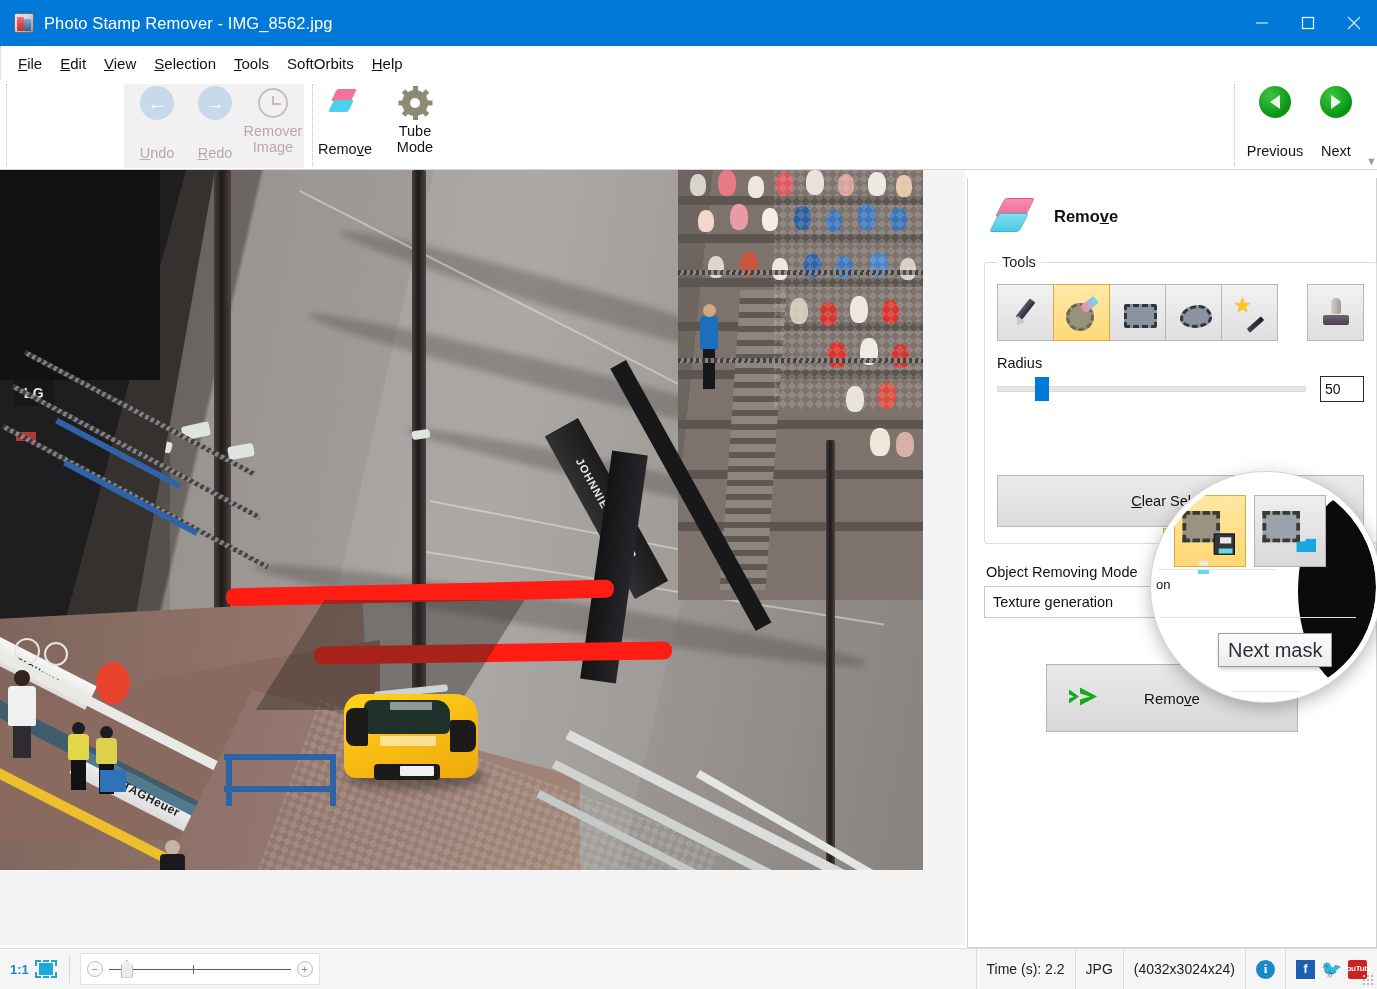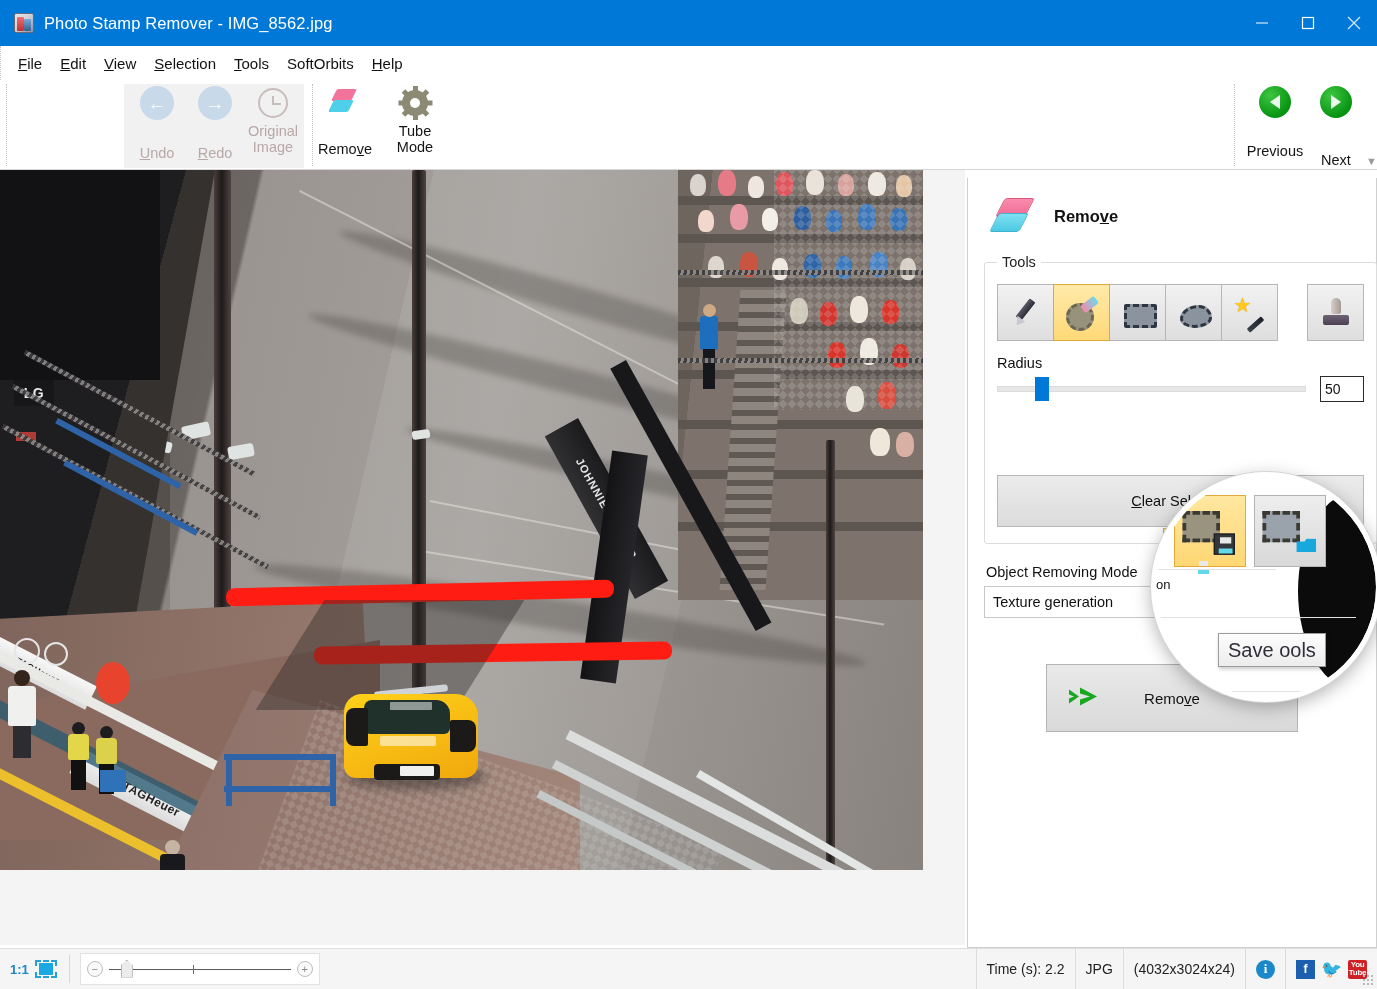--- a/index.html
+++ b/index.html
@@ -454,21 +454,21 @@
   .zs-thumb { position:absolute; left:12px; top:-9px; width:12px; height:18px;
     background:#ececec; border:1px solid #b5b5b5;
     clip-path:polygon(50% 0,100% 32%,100% 100%,0 100%,0 32%); }
   .sb-spacer { flex:1; height:41px; }
   .sb-social { display:flex; align-items:center; gap:7px; padding:0 10px; }
   .soc { width:19px;height:19px; display:flex;align-items:center;justify-content:center;
     font-size:12px; font-weight:bold; color:#fff; }
   .soc.fb{ background:#1b5fae; }
   .soc.tw{ background:transparent; color:#2aa9e0; font-size:17px; }
   .soc.yt{ background:#cf2026; font-size:8px; letter-spacing:-.3px; border-radius:2px;
-    flex-direction:column; line-height:8px; }
+    flex-direction:row; line-height:8px; }
   .info-ico { width:19px;height:19px;border-radius:50%;background:#1b88c9;color:#fff;
     display:flex;align-items:center;justify-content:center;font-size:13px;font-weight:bold;
     font-family:"Liberation Serif", serif; }
   .grip { position:absolute; right:3px; bottom:3px; width:12px; height:12px;
     background-image:radial-gradient(#b9b9b9 1px, transparent 1px);
     background-size:4px 4px; }
 </style>
 </head>
 <body>
 
@@ -527,21 +527,21 @@
               <span class="arw">→</span>
             </div>
         </div>
         <div class="rib-lbl" style="margin-top:22px;"><span><u>R</u>edo</span></div>
       </div>
       <div class="rib-btn dis">
         <div class="rib-ico">
             <div class="ic-clock"></div>
           </div>
         <div class="rib-lbl">
-          <span>Original</span><br>
+          <span>Remover</span><br>
           <span>Image</span>
         </div>
       </div>
     </div>
 
     <div class="rib-sep" style="left:312px;"></div>
 
     <div class="rib-grp" style="left:308px;">
       <div class="rib-btn" style="width:74px;">
         <div class="rib-ico ic-eraser"></div>
@@ -568,21 +568,21 @@
     <div class="rib-sep" style="left:1234px;"></div>
     <div class="rib-grp" style="left:1242px;">
       <div class="rib-btn" style="width:66px;">
         <div class="rib-ico">
             <div class="ic-nav prev">
               <div class="tri"></div>
             </div>
           </div>
         <div class="rib-lbl" style="width:70px; margin-top:20px;text-align:center;">Previous</div>
       </div>
-      <div class="rib-btn" style="width:56px;justify-content:space-between;">
+      <div class="rib-btn" style="width:56px;">
         <div class="rib-ico">
             <div class="ic-nav next">
               <div class="tri"></div>
             </div>
           </div>
         <div class="rib-lbl" style="width:60px; margin-top:20px;">Next</div>
       </div>
     </div>
     <div class="ribbon-expand">▼</div>
   </div>
@@ -858,21 +858,21 @@
         </div>
         <div class="mag-mbtn">
           <div class="ti ti-openmask" style="transform:scale(1.25);"></div>
         </div>
       </div>
 
       <div class="mag-txt" style="left:0; top:100px;">on</div>
       <div class="mag-txt" style="left:0; top:170px;">ode</div>
 
       <div class="tooltip">
-        <span>Save ools</span>
+        <span>Next mask</span>
       </div>
     </div>
   </div>
 
   <div class="statusbar">
     <div class="sb-zoomlbl">1:1</div>
     <div class="fit-ico"></div>
     <div style="width:1px;height:28px;background:#d8d8d8;margin:0 6px;"></div>
     <div class="zoom-slider">
       <div class="zs-btn">−</div>

